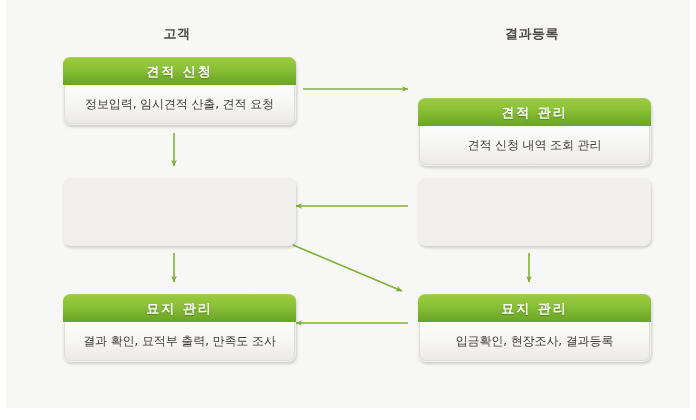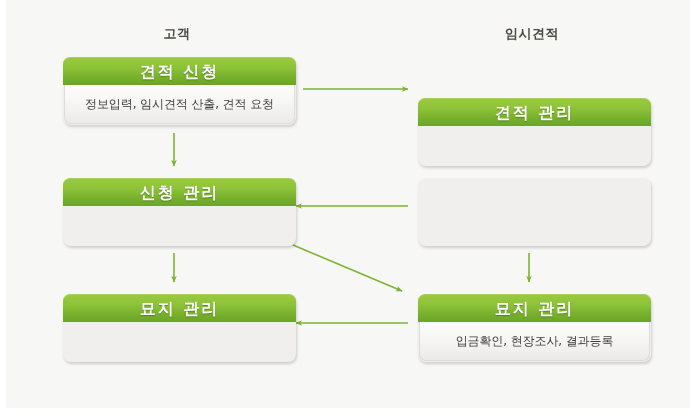--- a/index.html
+++ b/index.html
@@ -64,21 +64,21 @@
     height: 28px;
     border-radius: 7px 7px 0 0;
     background: linear-gradient(to bottom, #9ac93d 0%, #8cc238 38%, #77b02c 72%, #6ba526 100%);
     border-top: 1px solid #a6d158;
     box-sizing: border-box;
     display: flex;
     align-items: center;
     justify-content: center;
   }
   .node-header-text {
-    font-size: 16px;
+    font-size: 13px;
     font-weight: bold;
     color: #ffffff;
     letter-spacing: 2px;
     text-shadow: 0 1px 1px rgba(60,90,20,0.55);
     line-height: 1;
   }
   .node-body {
     position: absolute;
     left: 1px; right: 1px; top: 28px; bottom: 1px;
     border-radius: 0 0 7px 7px;
@@ -114,21 +114,21 @@
     pointer-events: none;
   }
 </style>
 </head>
 <body>
 
 <div id="diagram-frame">
   <div id="canvas">
 
     <div class="col-heading" id="col-heading-customer">고객</div>
-    <div class="col-heading" id="col-heading-org">임시견적</div>
+    <div class="col-heading" id="col-heading-org">결과등록</div>
 
     <svg id="arrow-layer" viewBox="0 0 684 408" width="684" height="408" xmlns="http://www.w3.org/2000/svg">
       <defs>
         <marker id="arrowhead-r" markerWidth="7" markerHeight="7" refX="6" refY="3.2" orient="auto" markerUnits="userSpaceOnUse">
           <path d="M0,0.4 L6.4,3.2 L0,6 L1.6,3.2 Z" fill="#7fb233"></path>
         </marker>
       </defs>
 
       <g>
         <line x1="297" y1="89" x2="402" y2="89" stroke="#7fb233" stroke-width="1.6" marker-end="url(#arrowhead-r)"></line>
@@ -169,34 +169,37 @@
       </div>
       <div class="node-body">
         <span class="node-body-text">정보입력, 임시견적 산출, 견적 요청</span>
       </div>
     </div>
 
     <div class="node" id="node-quote-manage">
       <div class="node-header">
         <span class="node-header-text">견적 관리</span>
       </div>
+      <div class="node-body">
+        <span class="node-body-text">견적 신청 내역 조회 관리</span>
+      </div>
     </div>
 
     <div class="node" id="node-request-manage">
-      <div class="node-header">
-        <span class="node-header-text">신청 관리</span>
-      </div>
     </div>
 
     <div class="node" id="node-quote-calc">
     </div>
 
     <div class="node" id="node-grave-customer">
       <div class="node-header">
         <span class="node-header-text">묘지 관리</span>
+      </div>
+      <div class="node-body">
+        <span class="node-body-text">결과 확인, 묘적부 출력, 만족도 조사</span>
       </div>
     </div>
 
     <div class="node" id="node-grave-org">
       <div class="node-header">
         <span class="node-header-text">묘지 관리</span>
       </div>
       <div class="node-body">
         <span class="node-body-text">입금확인, 현장조사, 결과등록</span>
       </div>

